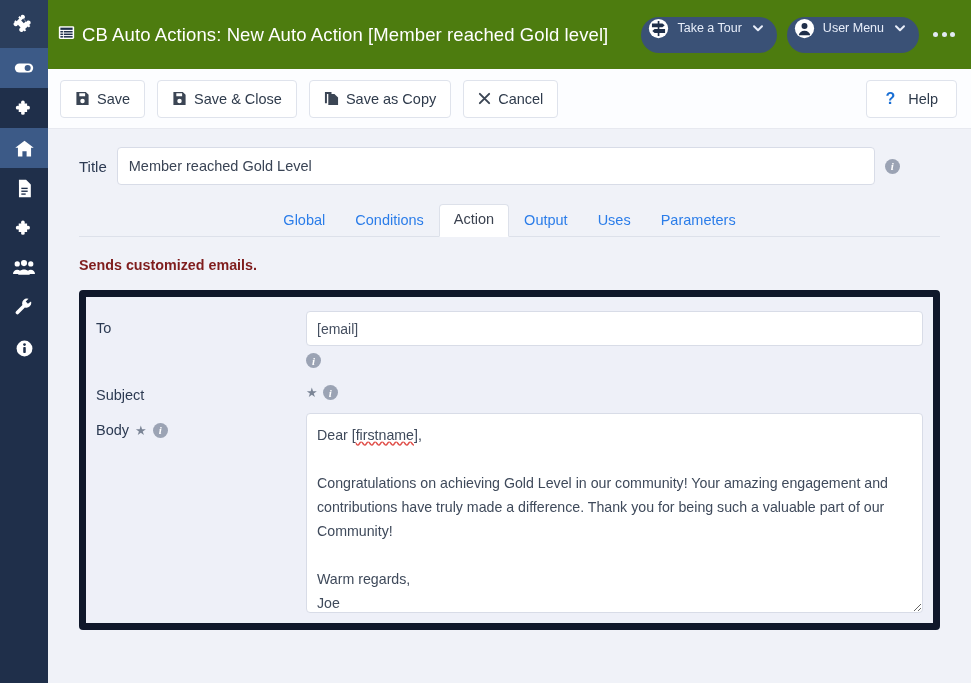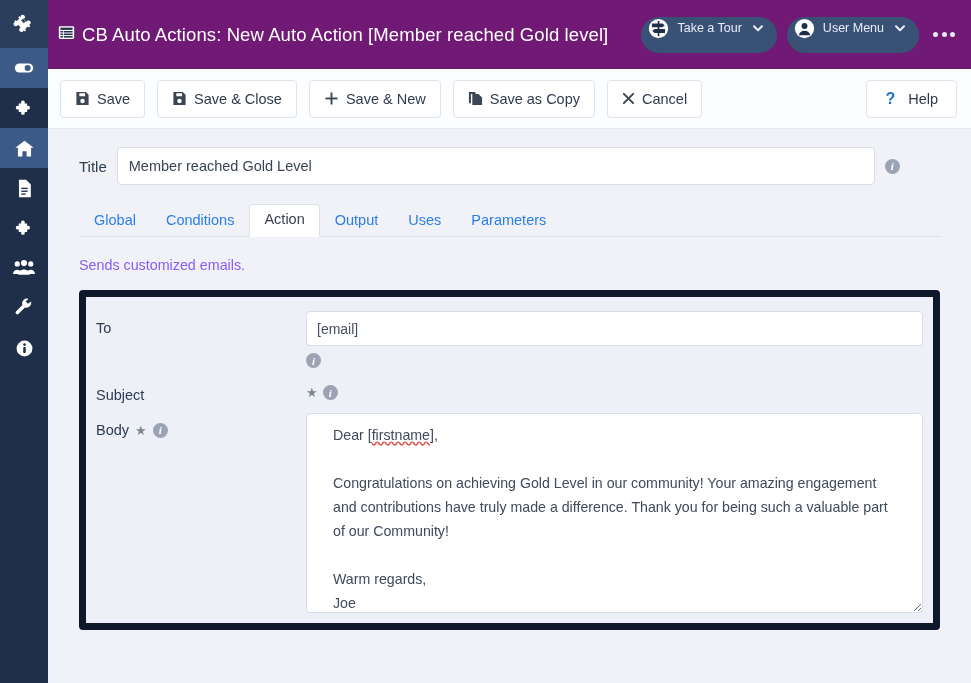--- a/index.html
+++ b/index.html
@@ -29,21 +29,21 @@
     color: #ffffff;
   }
   .sb-item.active { background: #3c5a87; }
   .sb-item svg { display: block; }
 
   
   .right { flex: 1 1 auto; display: flex; flex-direction: column; min-width: 0; }
 
   
   .header {
-    height: 69px; background: #701a75;
+    height: 69px; background: #4d7c0f;
     display: flex; align-items: center;
     padding: 0 14px 0 10px;
     color: #fff;
   }
   .hdr-title {
     display: flex; align-items: center; gap: 7px;
     font-size: 18.5px; color: #fff; white-space: nowrap;
     letter-spacing: 0.1px;
   }
   .hdr-title .ttxt { font-weight: 400; }
@@ -118,20 +118,21 @@
     flex: 0 0 auto;
   }
   .star-ic { color: #7b8596; font-size: 13px; line-height: 1; }
 
   
   .tabs {
     margin-top: 19px;
     display: flex; align-items: flex-end;
     border-bottom: 1px solid #dde1ea;
     height: 33px;
+    justify-content: center;
   }
   .tab {
     font-size: 14.5px;
     color: #2b7de9;
     padding: 6px 14px 8px 14px;
     cursor: pointer;
     line-height: 1.2;
     white-space: nowrap;
     border: 1px solid transparent;
     border-bottom: none;
@@ -142,21 +143,21 @@
     background: #fff;
     color: #3b4250;
     border-color: #dde1ea;
     border-top-left-radius: 4px;
     border-top-right-radius: 4px;
     border-bottom: 1px solid #fff;
   }
 
   .desc {
     margin-top: 20px;
-    font-size: 14.3px; font-weight: 400; color: #8b5cf6;
+    font-size: 14.3px; font-weight: 700; color: #7f1d1d;
   }
 
   
   .panel {
     margin-top: 17px;
     border: 7px solid #0f172a;
     border-radius: 4px;
     background: #eef0f8;
     padding: 14px 10px 10px 10px;
   }
@@ -176,21 +177,21 @@
     font-size: 14px; color: #454f60;
     font-family: "Liberation Sans", sans-serif;
   }
   .f-meta { margin-top: 7px; display: flex; align-items: center; gap: 5px; }
 
   .f-textarea {
     width: 100%;
     height: 200px;
     border: 1px solid #d8dce7; border-radius: 4px;
     background: #fff;
-    padding: 9px 26px;
+    padding: 9px 10px;
     font-size: 14.2px; line-height: 24px; color: #3f4a5b;
     font-family: "Liberation Sans", sans-serif;
     resize: vertical;
     overflow: hidden;
     white-space: pre-wrap;
   }
   .spell { text-decoration: underline wavy #e0504a; text-decoration-skip-ink: none; }
 </style>
 </head>
 <body>
@@ -342,29 +343,20 @@
 
       <button class="tbtn">
         <span class="ic">
           <svg width="15" height="15" viewBox="0 0 16 16" fill="#3b4554">
               <path d="M1.5 1h10l3 3v11h-13zM4.6 2.3v3.4h6.2V2.3zM8 8.2a2.4 2.4 0 100 4.8 2.4 2.4 0 000-4.8z"></path>
             </svg>
         </span>
         <span>Save &amp; Close</span>
       </button>
 
-      <button class="tbtn">
-        <span class="ic">
-          <svg width="15" height="15" viewBox="0 0 16 16" fill="#3b4554">
-              <rect x="7" y="1.6" width="2" height="12.8"></rect>
-              <rect x="1.6" y="7" width="12.8" height="2"></rect>
-            </svg>
-        </span>
-        <span>Save &amp; New</span>
-      </button>
 
       <button class="tbtn">
         <span class="ic">
           <svg width="15" height="15" viewBox="0 0 16 16" fill="#3b4554">
               <path d="M1 1h7v2.1H3.1V13H1z"></path>
               <path d="M4.6 3.2h6.5L15 6.8V15H4.6z"></path>
             </svg>
         </span>
         <span>Save as Copy</span>
       </button>

